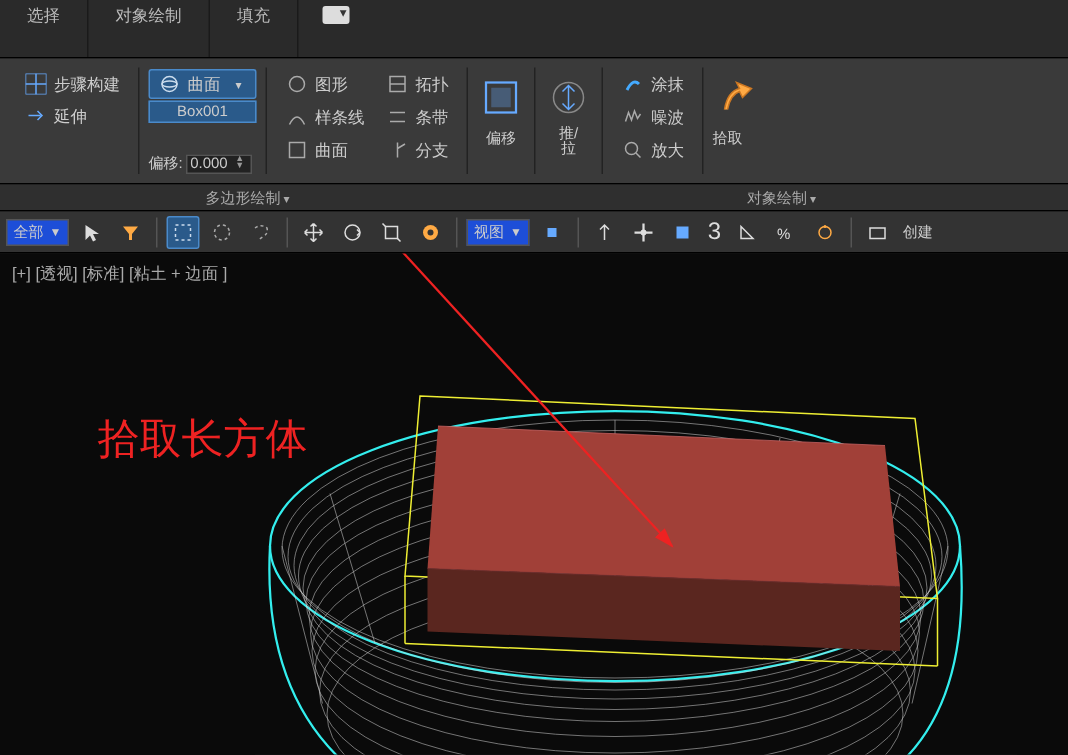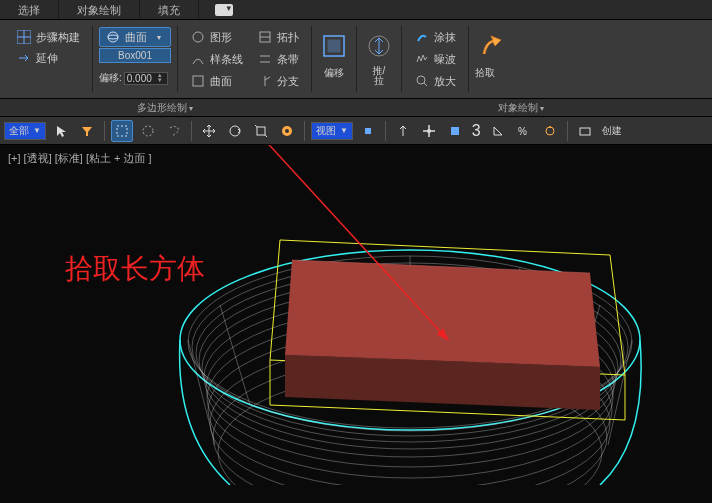--- a/index.html
+++ b/index.html
@@ -1,17 +1,17 @@
 <!DOCTYPE html>
 <html><head>
 <meta charset="utf-8">
 <style>
 * { margin: 0; padding: 0; box-sizing: border-box; font-family: "Microsoft YaHei", sans-serif; }
 body { background: #1a1a1a; width: 712px; height: 503px; overflow: hidden; color: #ccc; font-size: 11px; }
-.top-tabs { display: flex; background: #2a2a2a; height: 20px; border-bottom: 1px solid #000; }
+.top-tabs { display: flex; background: #2a2a2a; height: 39px; border-bottom: 1px solid #000; }
 .top-tabs .tab { padding: 3px 18px; color: #bbb; border-right: 1px solid #1a1a1a; }
 .dropdown-icon { display: inline-block; width: 18px; height: 12px; background: #ddd; border-radius: 2px; margin-left: 8px; position: relative; }
 .dropdown-icon::after { content: "▾"; color: #333; position: absolute; right: 2px; top: -1px; font-size: 9px; }
 .ribbon { background: #3a3a3a; padding: 6px 4px; display: flex; border-bottom: 1px solid #000; }
 .ribbon-group { border-right: 1px solid #222; padding: 0 6px; }
 .ribbon-btn { display: flex; align-items: center; padding: 2px 6px; margin: 1px 0; border-radius: 2px; cursor: pointer; }
 .ribbon-btn.selected { background: #2a5a8a; border: 1px solid #4a8aca; padding: 1px 5px; }
 .ribbon-btn .icon { width: 16px; height: 16px; margin-right: 4px; display: inline-flex; align-items: center; justify-content: center; }
 .small-row { display: flex; align-items: center; gap: 2px; }
 .spinner { background: #222; border: 1px solid #555; padding: 0 2px; width: 44px; display: inline-flex; align-items: center; }
@@ -74,21 +74,21 @@
       <span class="icon">
           <svg width="14" height="14">
             <circle cx="7" cy="7" r="5" fill="none" stroke="#cde"></circle>
             <ellipse cx="7" cy="7" rx="5" ry="2" fill="none" stroke="#cde"></ellipse>
           </svg>
         </span>
       <span>曲面</span>
       <span style="margin-left:10px;font-size:8px;">▾</span>
     </div>
     <div class="objname">Box001</div>
-    <div class="small-row" style="margin-top:8px">
+    <div class="small-row" style="margin-top:20px">
       <span style="font-size:10px">偏移:</span>
       <div class="spinner">
         <input value="0.000" style="">
         <span class="spin-arrows">
             <span>▲</span>
             <span>▼</span>
           </span>
       </div>
     </div>
   </div>

